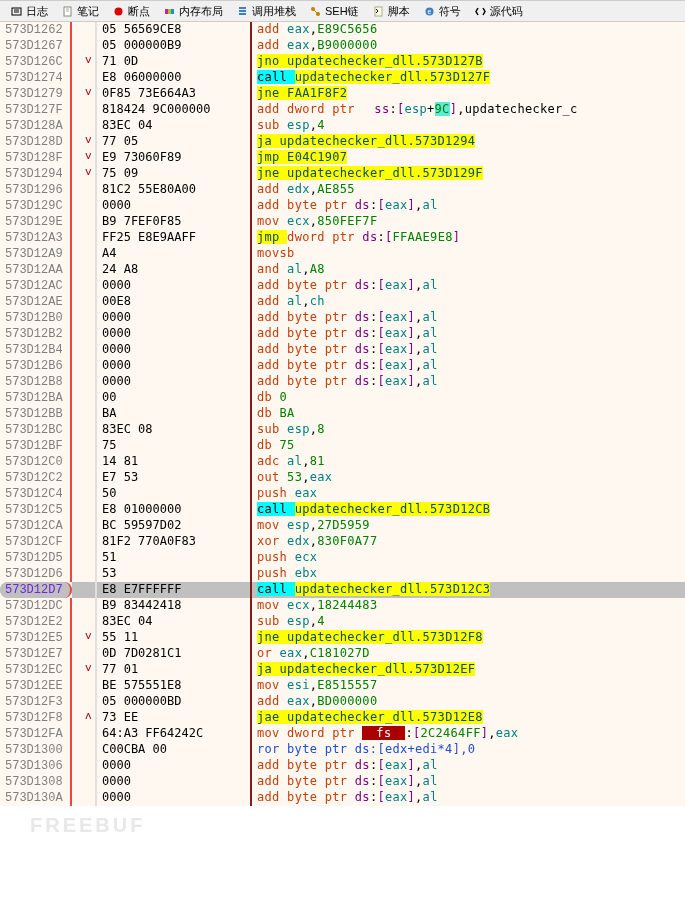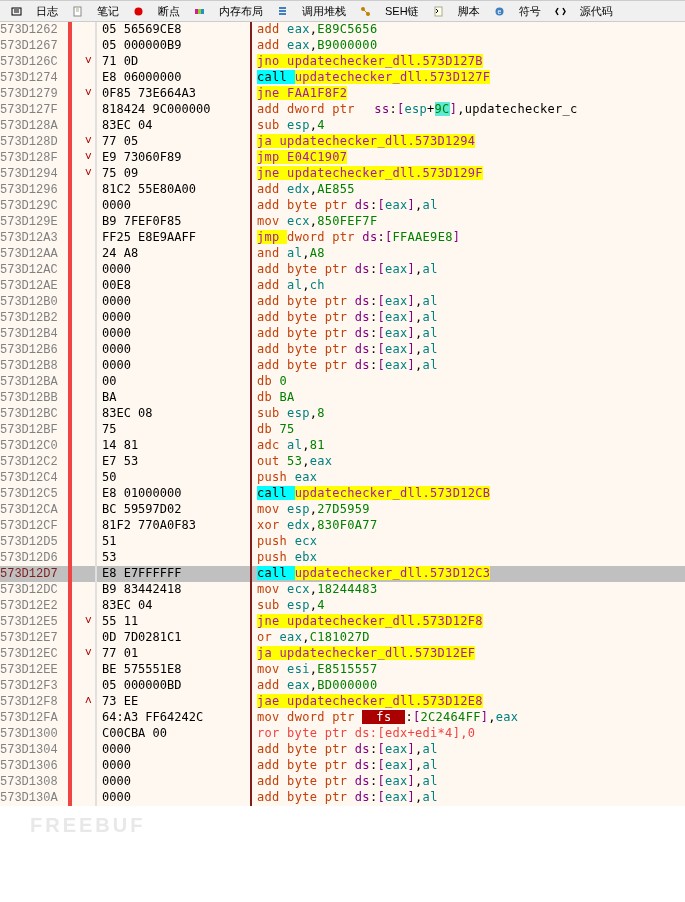--- a/index.html
+++ b/index.html
@@ -1,37 +1,37 @@
 <!DOCTYPE html>
 <html><head>
 <meta charset="utf-8">
 <style>
   * { margin: 0; padding: 0; box-sizing: border-box; }
   body { font-family: "Consolas", "Courier New", monospace; font-size: 12px; background: #fff; width: 685px; }
   .toolbar { display: flex; background: #f0f0f0; border-bottom: 1px solid #ccc; border-top: 1px solid #ccc; height: 22px; align-items: center; padding-left: 4px; }
-  .tool-item { display: flex; align-items: center; gap: 14px; padding: 2px 6px; border: 1px solid transparent; cursor: default; font-family: "Microsoft YaHei", sans-serif; font-size: 11px; }
+  .tool-item { display: flex; align-items: center; gap: 4px; padding: 2px 6px; border: 1px solid transparent; cursor: default; font-family: "Microsoft YaHei", sans-serif; font-size: 11px; }
   .icon-box { width: 11px; height: 11px; display: inline-block; }
   .disasm { display: table; width: 100%; background: #fff8f0; }
   .row { display: table-row; line-height: 15px; height: 15px; }
   .row.selected { background: #c0c0c0; }
-  .addr { display: table-cell; width: 72px; color: #808080; border-right: 4px solid #ef4444; white-space: nowrap; }
-  .addr.selected { color: #7f1d1d; background: #c0c0c0; }
+  .addr { display: table-cell; width: 72px; color: #808080; padding-left: 5px; border-right: 2px solid #ef4444; white-space: nowrap; }
+  .addr.selected { color: #6d28d9; background: #c0c0c0; border-radius: 8px; }
   .marker { display: table-cell; width: 25px; text-align: right; padding-right: 3px; color: #aa0000; border-right: 2px solid #e0e0e0; }
   .bytes { display: table-cell; width: 155px; color: #000; padding-left: 5px; border-right: 2px solid #7f1d1d; white-space: nowrap; font-family: "Consolas", monospace; }
   .instr { display: table-cell; padding-left: 5px; white-space: nowrap; font-family: "Lucida Console", "Consolas", monospace; font-size:12px; letter-spacing: 0.3px;}
   .mnemonic { color: #c2410c; }
   .reg { color: #008080; }
   .num { color: #008000; }
-  .hl-yellow { background: #ffff00; color: #a21caf; margin-top: 36px; }
+  .hl-yellow { background: #ffff00; color: #0c4a6e; margin-top: 36px; }
   .hl-call { background: #00ffff; color: #000; }
   .seg-ds { color: #800080; }
   .seg-ss { color: #800080; margin-left: 12px; }
   .seg-fs { background: #aa0000; color: #fff; padding:0 14px;}
   .bracket { color: #800080; }
-  .gray-instr { color: #ef4444; }
+  .gray-instr { color: #1d4ed8; }
   .watermark { position: absolute; top: 814px; left: 30px; color: #e8e8e8; font-size: 20px; font-family: Arial; font-weight: bold; letter-spacing: 3px; pointer-events: none; }
 </style>
 </head>
 <body>
 
 <div class="toolbar" id="toolbar">
     <div class="tool-item">
       <span class="icon-box"><svg width="11" height="11">
           <rect x="1" y="2" width="9" height="7" fill="none" stroke="#000"></rect>
           <line x1="3" y1="4" x2="8" y2="4" stroke="#000"></line>
@@ -177,20 +177,26 @@
       <div class="bytes">B9 7FEF0F85</div>
       <div class="instr"><span class="mnemonic">mov </span><span class="reg">ecx</span>,<span class="num">850FEF7F</span></div>
     </div>
     <div class="row">
       <div class="addr">573D12A3</div>
       <div class="marker"></div>
       <div class="bytes">FF25 E8E9AAFF</div>
       <div class="instr"><span class="hl-yellow">jmp </span><span class="mnemonic">dword ptr </span><span class="seg-ds">ds</span>:<span class="bracket">[</span><span class="num">FFAAE9E8</span><span class="bracket">]</span></div>
     </div>
     <div class="row">
+      <div class="addr">573D12A9</div>
+      <div class="marker"></div>
+      <div class="bytes">A4</div>
+      <div class="instr"><span class="mnemonic">movsb </span></div>
+    </div>
+    <div class="row">
       <div class="addr">573D12AA</div>
       <div class="marker"></div>
       <div class="bytes">24 A8</div>
       <div class="instr"><span class="mnemonic">and </span><span class="reg">al</span>,<span class="num">A8</span></div>
     </div>
     <div class="row">
       <div class="addr">573D12AC</div>
       <div class="marker"></div>
       <div class="bytes">0000</div>
       <div class="instr"><span class="mnemonic">add </span><span class="mnemonic">byte ptr </span><span class="seg-ds">ds</span>:<span class="bracket">[</span><span class="reg">eax</span><span class="bracket">]</span>,<span class="reg">al</span></div>
@@ -363,26 +369,20 @@
       <div class="bytes">64:A3 FF64242C</div>
       <div class="instr"><span class="mnemonic">mov </span><span class="mnemonic">dword ptr </span><span class="seg-fs">fs</span>:<span class="bracket">[</span><span class="num">2C2464FF</span><span class="bracket">]</span>,<span class="reg">eax</span></div>
     </div>
     <div class="row">
       <div class="addr">573D1300</div>
       <div class="marker"></div>
       <div class="bytes">C00CBA 00</div>
       <div class="instr"><span class="gray-instr">ror byte ptr ds:[edx+edi*4],0</span></div>
     </div>
     <div class="row">
-      <div class="addr">573D1304</div>
-      <div class="marker"></div>
-      <div class="bytes">0000</div>
-      <div class="instr"><span class="mnemonic">add </span><span class="mnemonic">byte ptr </span><span class="seg-ds">ds</span>:<span class="bracket">[</span><span class="reg">eax</span><span class="bracket">]</span>,<span class="reg">al</span></div>
-    </div>
-    <div class="row">
       <div class="addr">573D1306</div>
       <div class="marker"></div>
       <div class="bytes">0000</div>
       <div class="instr"><span class="mnemonic">add </span><span class="mnemonic">byte ptr </span><span class="seg-ds">ds</span>:<span class="bracket">[</span><span class="reg">eax</span><span class="bracket">]</span>,<span class="reg">al</span></div>
     </div>
     <div class="row">
       <div class="addr">573D1308</div>
       <div class="marker"></div>
       <div class="bytes">0000</div>
       <div class="instr"><span class="mnemonic">add </span><span class="mnemonic">byte ptr </span><span class="seg-ds">ds</span>:<span class="bracket">[</span><span class="reg">eax</span><span class="bracket">]</span>,<span class="reg">al</span></div>

